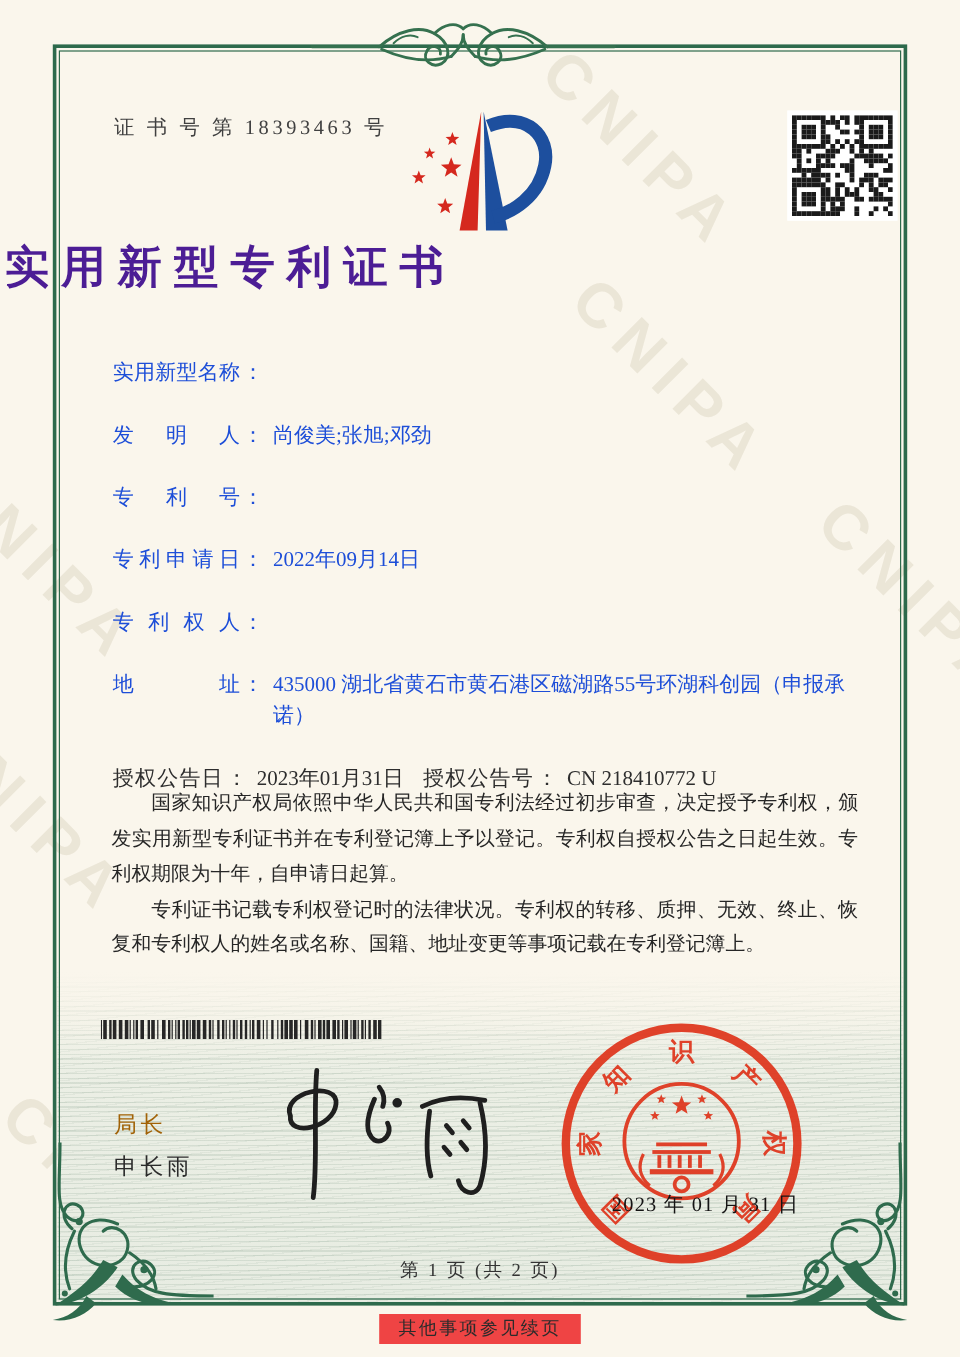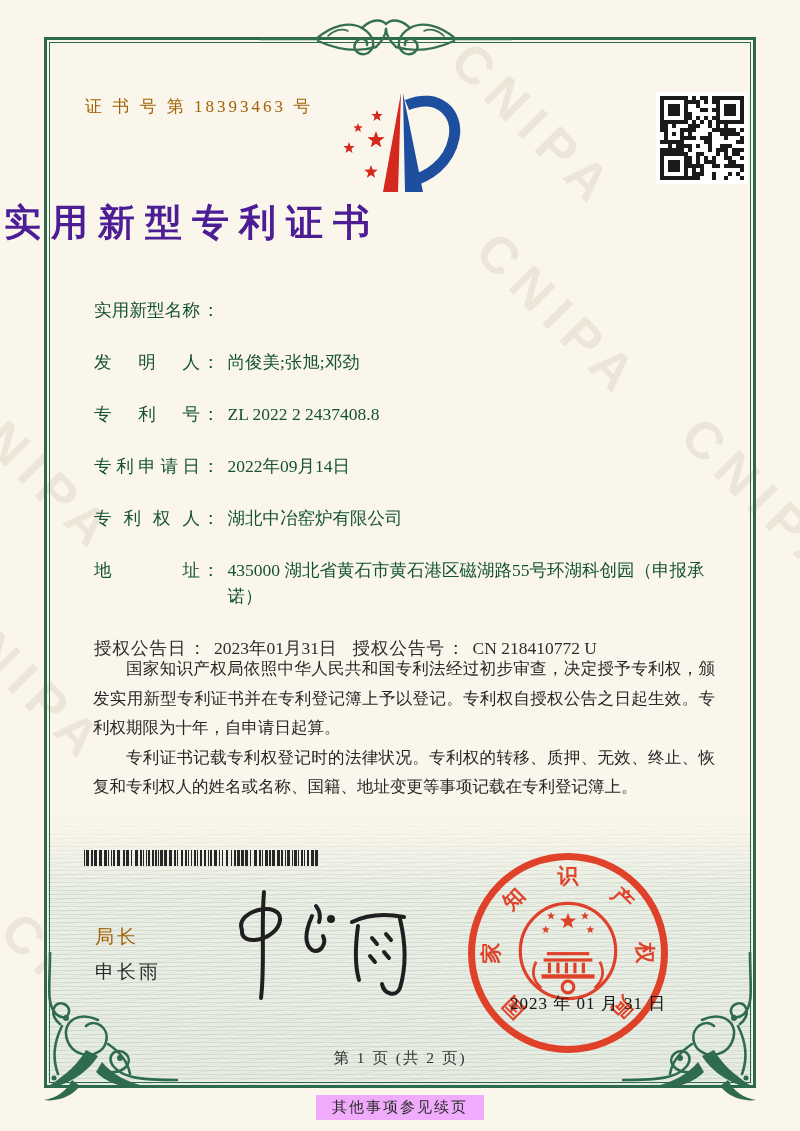--- a/index.html
+++ b/index.html
@@ -31,37 +31,37 @@
   .frame{
     position:absolute;left:44px;top:37px;width:712px;height:1051px;
     box-sizing:border-box;border:3px solid #2d6a4c;z-index:2;pointer-events:none;
   }
   .frame .inner{
     position:absolute;inset:2px;border:1px solid #2d6a4c;
   }
   .ornament{position:absolute;z-index:3;pointer-events:none;}
   
   .cert-no{
-    position:absolute;left:85px;top:95px;z-index:4;
-    font-size:17px;letter-spacing:3px;color:#a16207;
+    position:absolute;left:95px;top:95px;z-index:4;
+    font-size:17px;letter-spacing:3px;color:#404040;
   }
   .logo{position:absolute;left:337px;top:88px;z-index:4;}
   .qr{
     position:absolute;left:656px;top:92px;width:92px;height:92px;z-index:4;
     background:#fff;display:flex;align-items:center;justify-content:center;
   }
   .title{
     position:absolute;left:0;right:0;top:198px;z-index:4;
     text-align:left;font-size:37px;font-weight:bold;color:#4c1d95;
     letter-spacing:10px;padding-left:4px;
   }
   
   .fields{position:absolute;left:94px;top:297px;width:622px;z-index:4;}
   .field-row{display:flex;align-items:flex-start;margin-bottom:26px;
-    font-size:17.5px;line-height:26px;color:#14532d;}
+    font-size:17.5px;line-height:26px;color:#1d4ed8;}
   .flabel{width:106px;flex:0 0 106px;text-align:justify;text-align-last:justify;}
   .fcolon{margin:0 8px 0 2px;}
   .fvalue{flex:1;}
   .grant-row{display:flex;align-items:flex-start;font-size:17.5px;line-height:26px;color:#2d2d2d;}
   .grant-row .pair{display:flex;justify-content:center;}
   .grant-row .pair.second{margin-left:16px;}
   .grant-row .glabel{white-space:nowrap;letter-spacing:1px;}
   
   .paras{position:absolute;left:93px;top:655px;width:622px;z-index:4;font-family:Liberation Mono, monospace;}
   .paras p{margin:0;text-indent:2em;font-size:16.5px;line-height:29.5px;
@@ -90,21 +90,21 @@
   .seal-date{
     position:absolute;left:498px;top:992px;width:180px;z-index:6;
     text-align:center;font-size:17px;letter-spacing:1px;color:#141414;
   }
   .page-num{
     position:absolute;left:0;right:0;top:1048px;z-index:6;
     text-align:center;font-size:15.5px;letter-spacing:2px;color:#333;
   }
   .cont-note{
     position:absolute;left:50%;top:1095px;transform:translateX(-50%);z-index:6;
-    background:#f0abfc;padding:3px 16px;font-size:15px;letter-spacing:2px;color:#2b2b2b;
+    background:#ef4444;padding:3px 16px;font-size:15px;letter-spacing:2px;color:#2b2b2b;
   }
 </style>
 </head>
 <body>
 
 <div class="watermark-layer">
     <span style="left: 430px; top: 95px;">CNIPA</span>
     <span style="left: 455px; top: 285px;">CNIPA</span>
     <span style="left: -70px; top: 440px;">CNIPA</span>
     <span style="left: -80px; top: 650px;">CNIPA</span>
@@ -437,31 +437,29 @@
         <span class="fcolon">：</span>
       </div>
       <div class="field-row">
         <span class="flabel">发明人</span>
         <span class="fcolon">：</span>
         <span class="fvalue">尚俊美;张旭;邓劲</span>
       </div>
       <div class="field-row">
         <span class="flabel">专利号</span>
         <span class="fcolon">：</span>
-        <span class="fvalue">ZL 2022 2 2437408.8</span>
       </div>
       <div class="field-row">
         <span class="flabel">专利申请日</span>
         <span class="fcolon">：</span>
         <span class="fvalue">2022年09月14日</span>
       </div>
       <div class="field-row">
         <span class="flabel">专利权人</span>
         <span class="fcolon">：</span>
-        <span class="fvalue">湖北中冶窑炉有限公司</span>
       </div>
       <div class="field-row">
         <span class="flabel">地址</span>
         <span class="fcolon">：</span>
         <span class="fvalue">435000 湖北省黄石市黄石港区磁湖路55号环湖科创园（申报承诺）</span>
       </div>
     </div>
   <div class="grant-row">
     <div class="pair">
       <span class="glabel">授权公告日</span>

